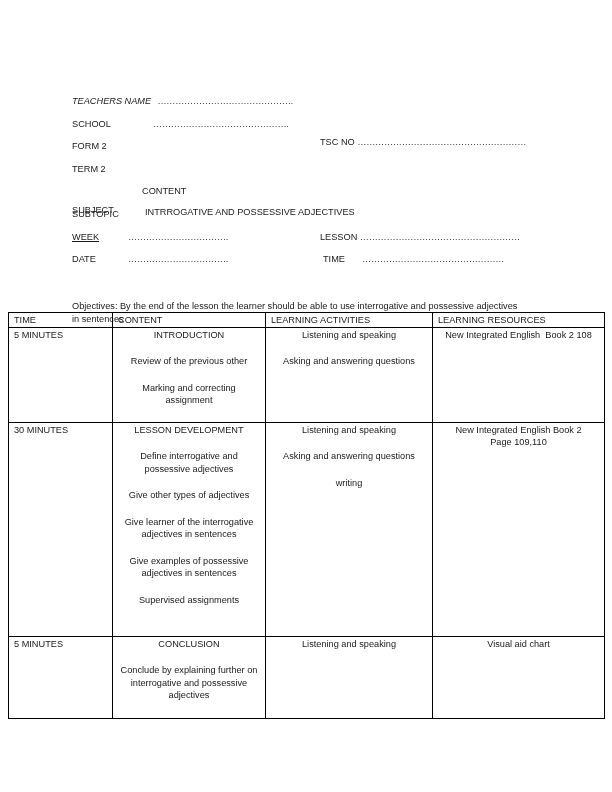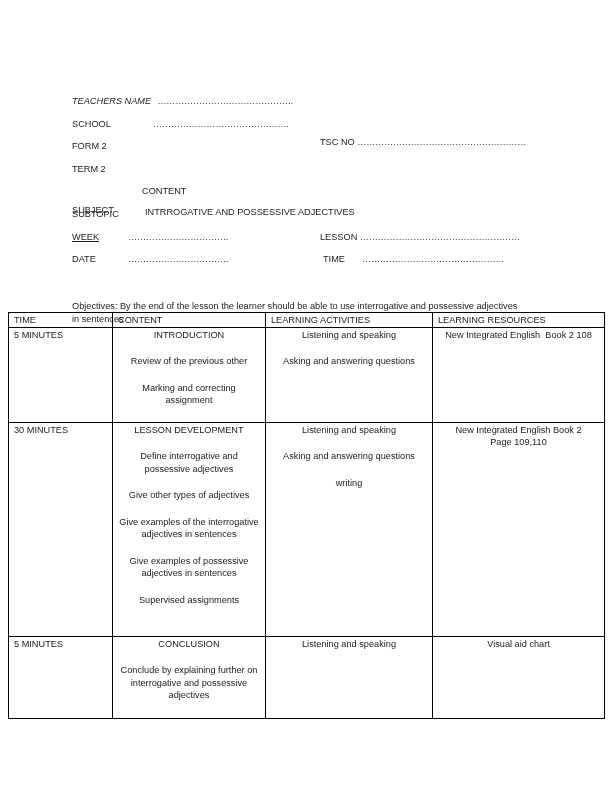--- a/index.html
+++ b/index.html
@@ -97,21 +97,21 @@
       <td>
         <span class="cell-item" style="white-space:pre;">New Integrated English  Book 2 108</span>
       </td>
     </tr>
     <tr class="r2">
       <td>30 MINUTES</td>
       <td>
         <span class="cell-item">LESSON DEVELOPMENT</span>
         <span class="cell-item gap">Define interrogative and possessive adjectives</span>
         <span class="cell-item gap">Give other types of adjectives</span>
-        <span class="cell-item gap">Give examples of the interrogative adjectives in sentences</span>
+        <span class="cell-item gap">Give learner of the interrogative adjectives in sentences</span>
         <span class="cell-item gap">Give examples of possessive adjectives in sentences</span>
         <span class="cell-item gap">Supervised assignments</span>
       </td>
       <td>
         <span class="cell-item">Listening and speaking</span>
         <span class="cell-item gap">Asking and answering questions</span>
         <span class="cell-item gap">writing</span>
       </td>
       <td>
         <span class="cell-item">New Integrated English Book 2</span>

